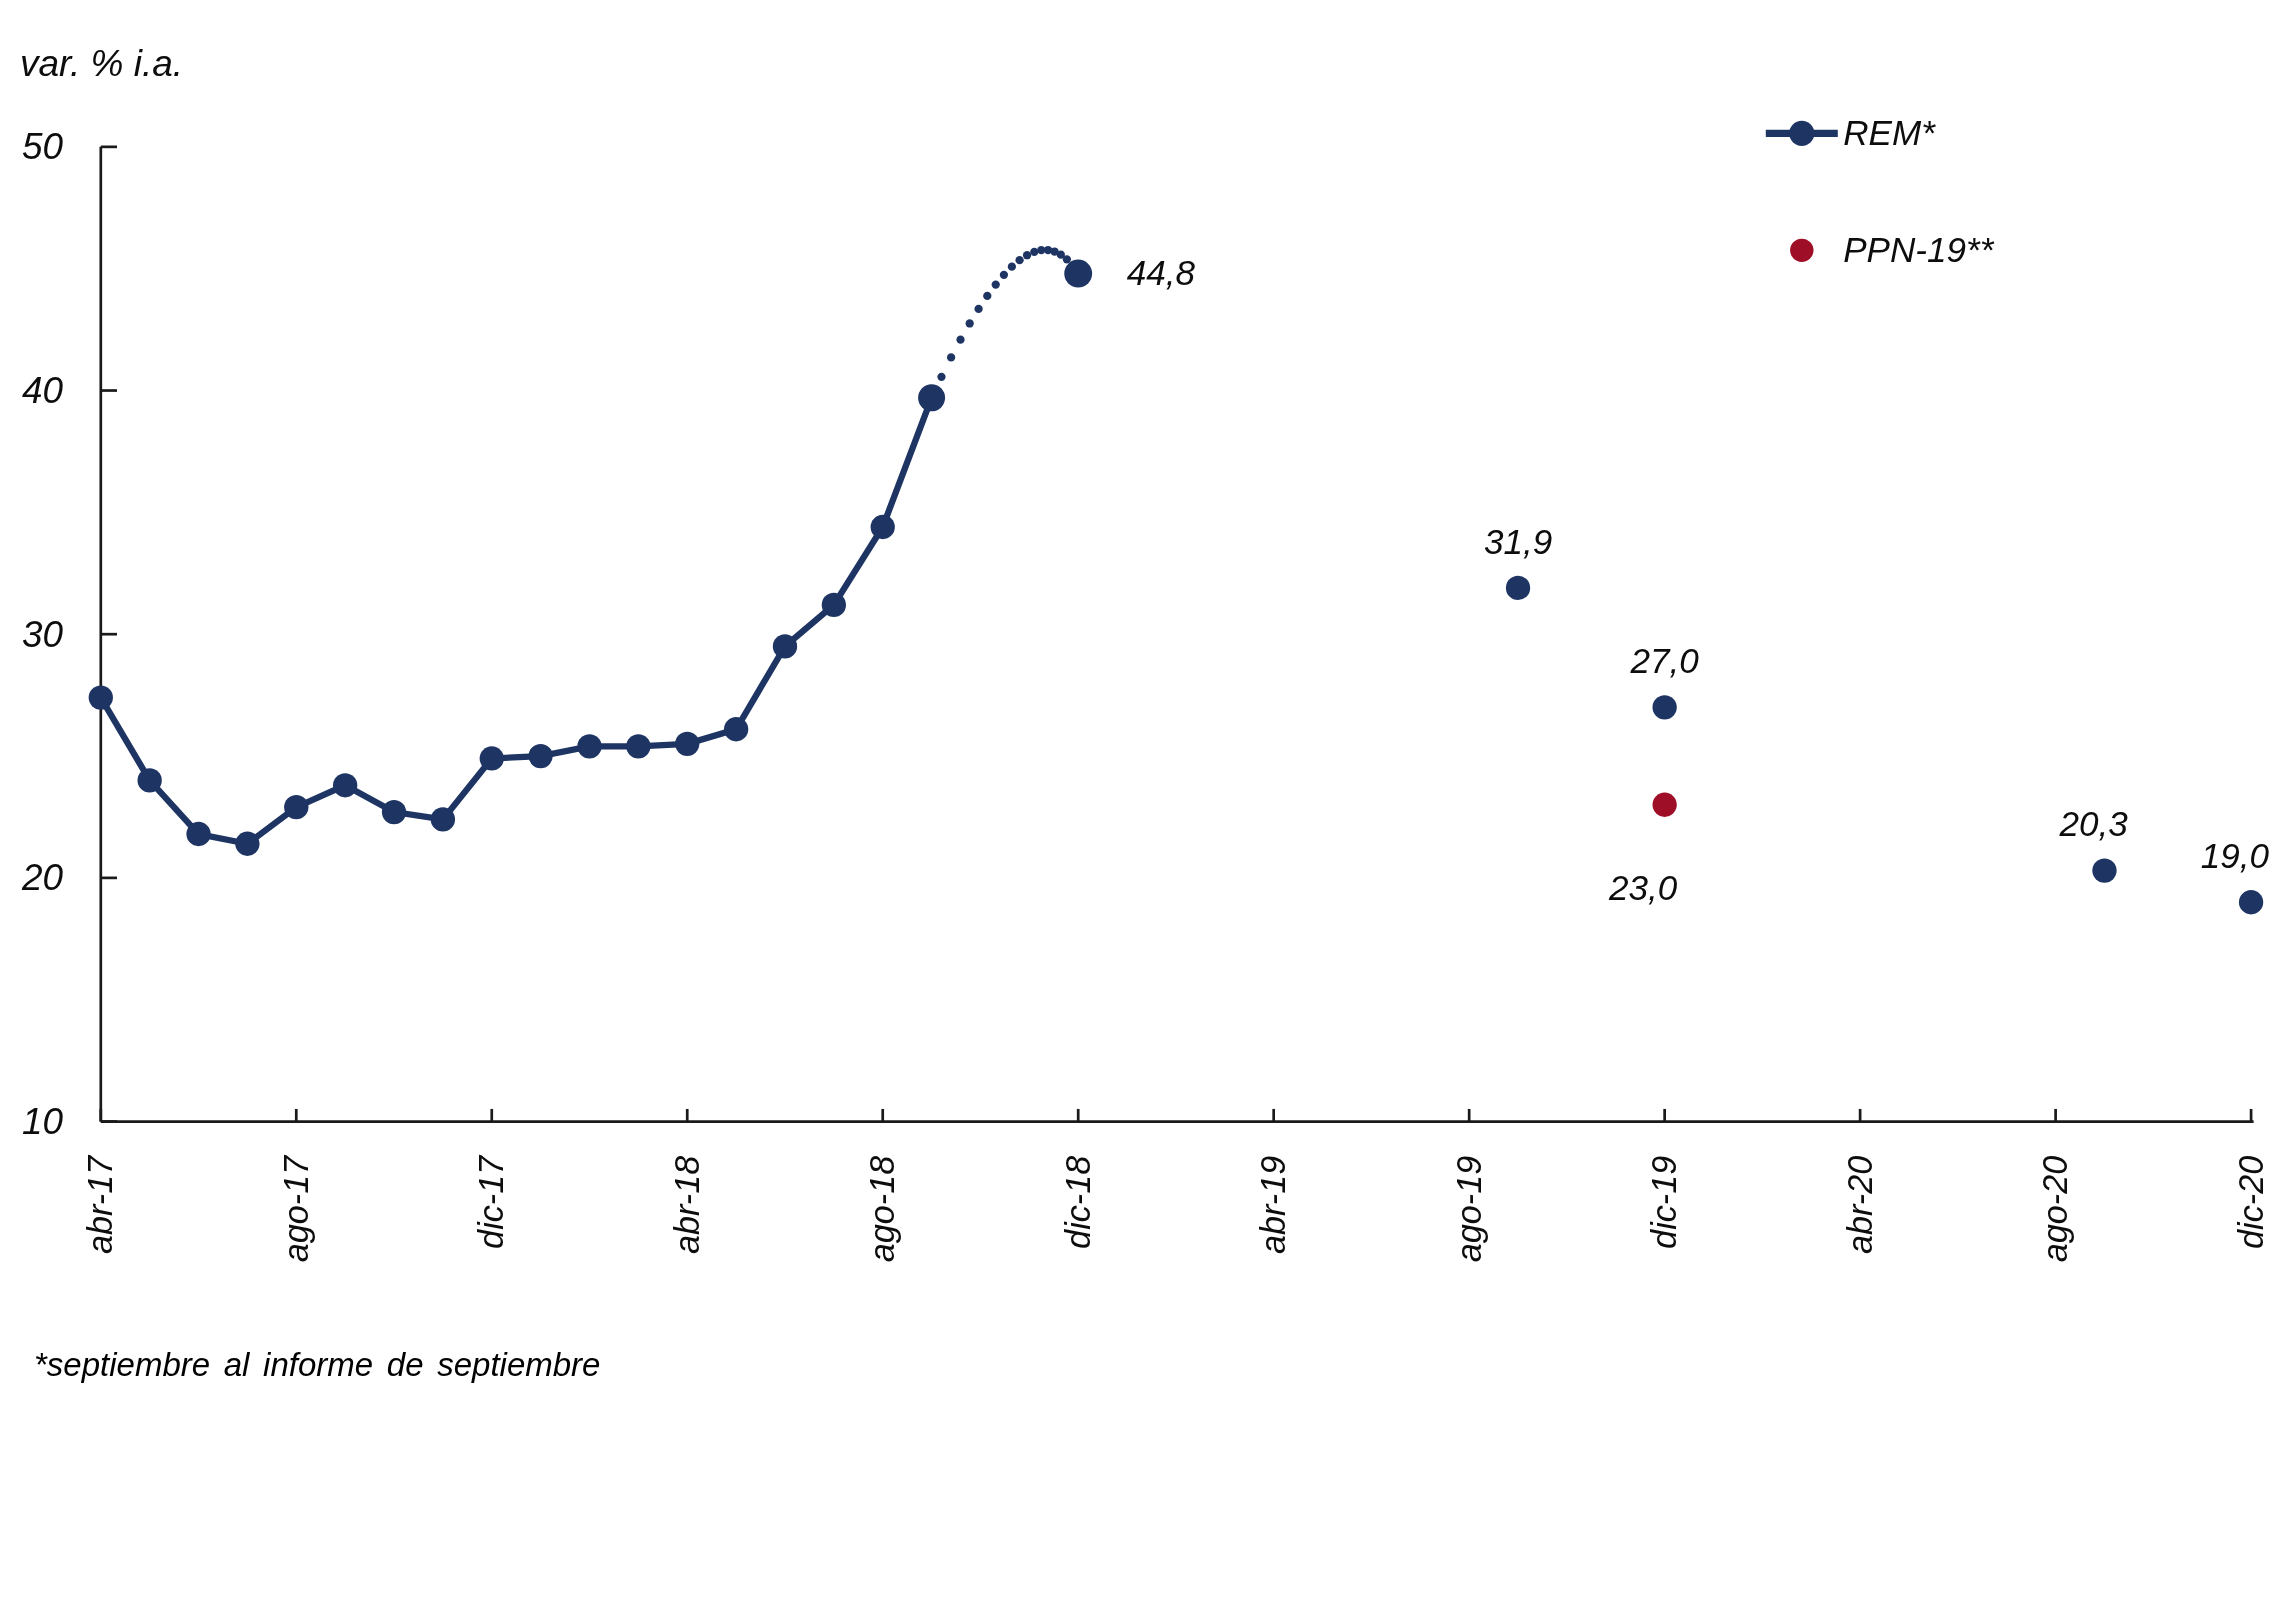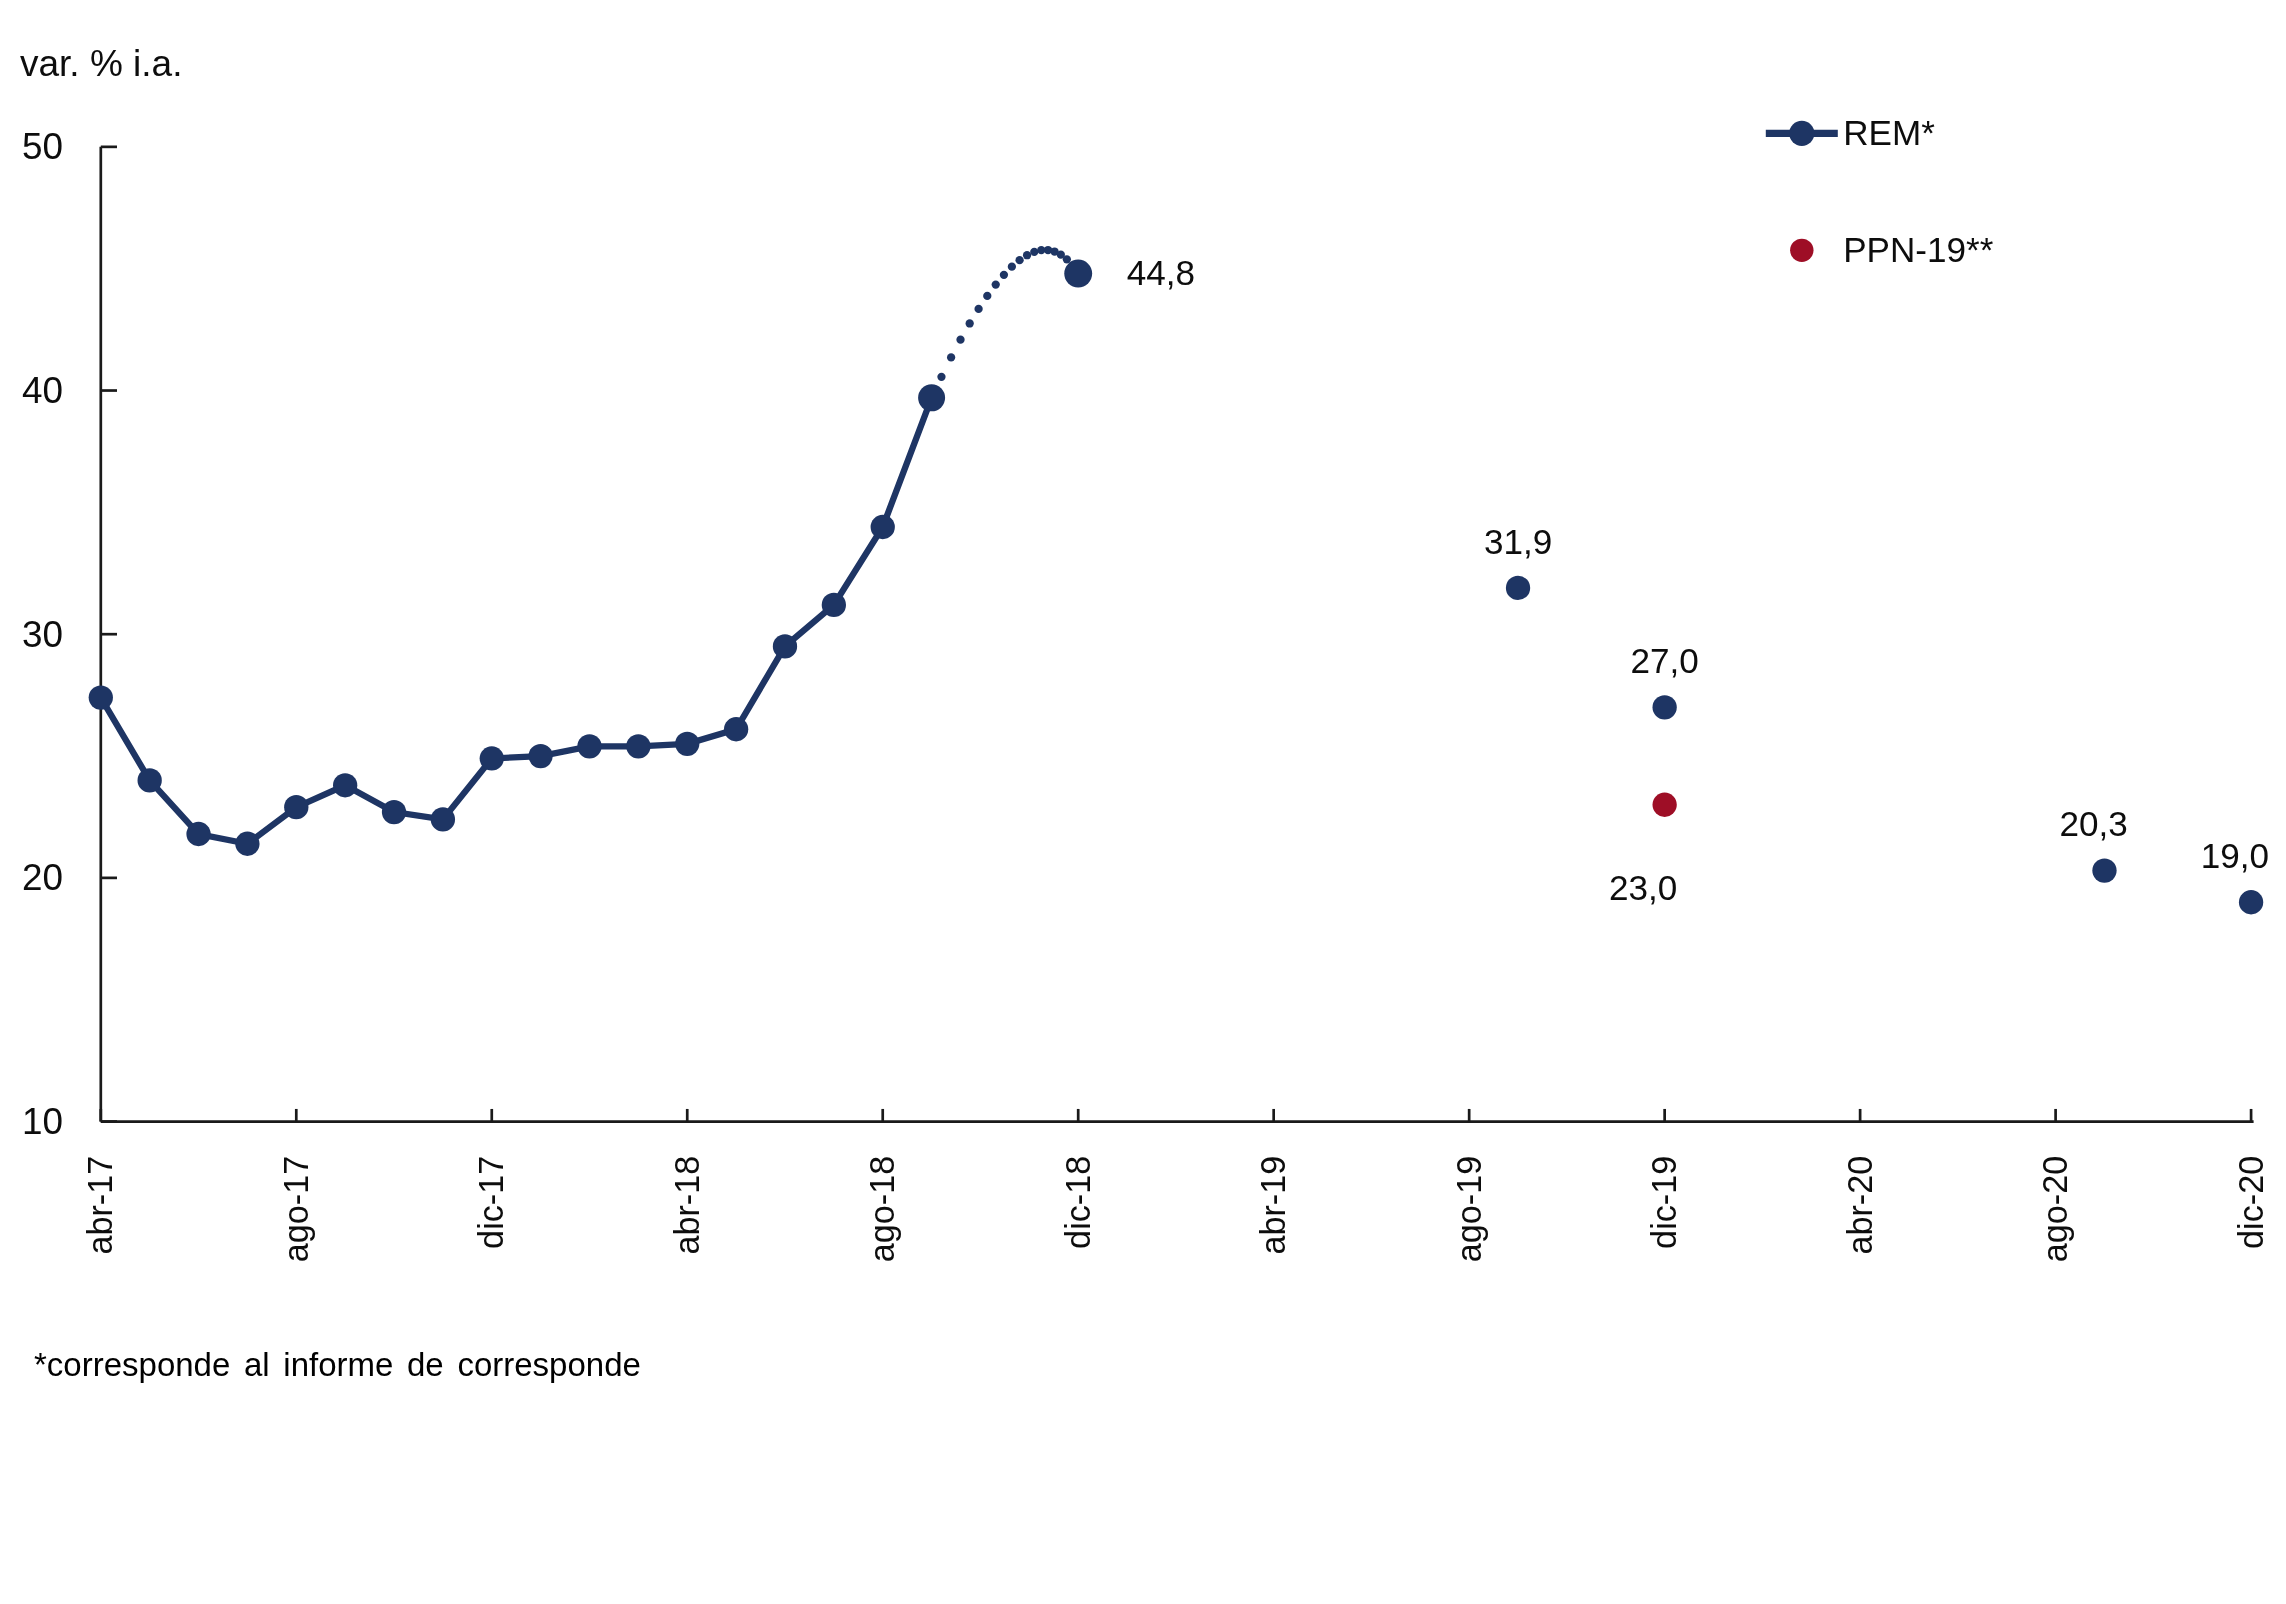--- a/index.html
+++ b/index.html
@@ -1,17 +1,17 @@
 <!DOCTYPE html>
 <html style="font-size:14.4px"><head>
 <meta charset="utf-8">
 <style>
   html,body{margin:0;padding:0;background:#ffffff;}
   #page{position:relative;width:2286px;height:1605px;background:#ffffff;overflow:hidden;
-        font-family:"Liberation Sans","DejaVu Sans",sans-serif;color:#000;}
+        font-family:"Liberation Sans","DejaVu Sans",sans-serif;color:#000;font-style:italic;}
   #chart-title{position:absolute;left:20px;top:43px;font-size:37px;color:#0d0d0d;}
   #plot-svg{position:absolute;left:0;top:0;}
   .footnotes{position:absolute;left:34px;top:1338px;font-size:33px;line-height:53px;color:#000;word-spacing:4.5px;}
   .fn-line{white-space:nowrap;}
 </style>
 </head>
 <body>
 
 <div id="page">
   <div id="chart-title">var. % i.a.</div>
@@ -103,16 +103,16 @@
       <circle cx="1849.6" cy="894.0250000000001" r="13.5" fill="#9E0E26"></circle>
       <text x="1825.6" y="1000.0250000000001" font-size="39" text-anchor="middle" font-family="&quot;Liberation Sans&quot;,&quot;DejaVu Sans&quot;,sans-serif" fill="#0d0d0d">23,0</text>
       <line x1="1962" y1="148" x2="2042" y2="148" stroke="#1E3564" stroke-width="8"></line>
       <circle cx="2002" cy="148" r="14" fill="#1E3564"></circle>
       <text x="2048" y="161" font-size="39" text-anchor="start" font-family="&quot;Liberation Sans&quot;,&quot;DejaVu Sans&quot;,sans-serif" fill="#0d0d0d">REM*</text>
       <circle cx="2002" cy="278" r="13" fill="#9E0E26"></circle>
       <text x="2048" y="291" font-size="39" text-anchor="start" font-family="&quot;Liberation Sans&quot;,&quot;DejaVu Sans&quot;,sans-serif" fill="#0d0d0d">PPN-19**</text>
     </svg>
 
   <div class="footnotes">
-    <div class="fn-line">*corresponde al informe de corresponde</div>
+    <div class="fn-line">*septiembre al informe de septiembre</div>
   </div>
 </div>
 
 
 </body></html>

